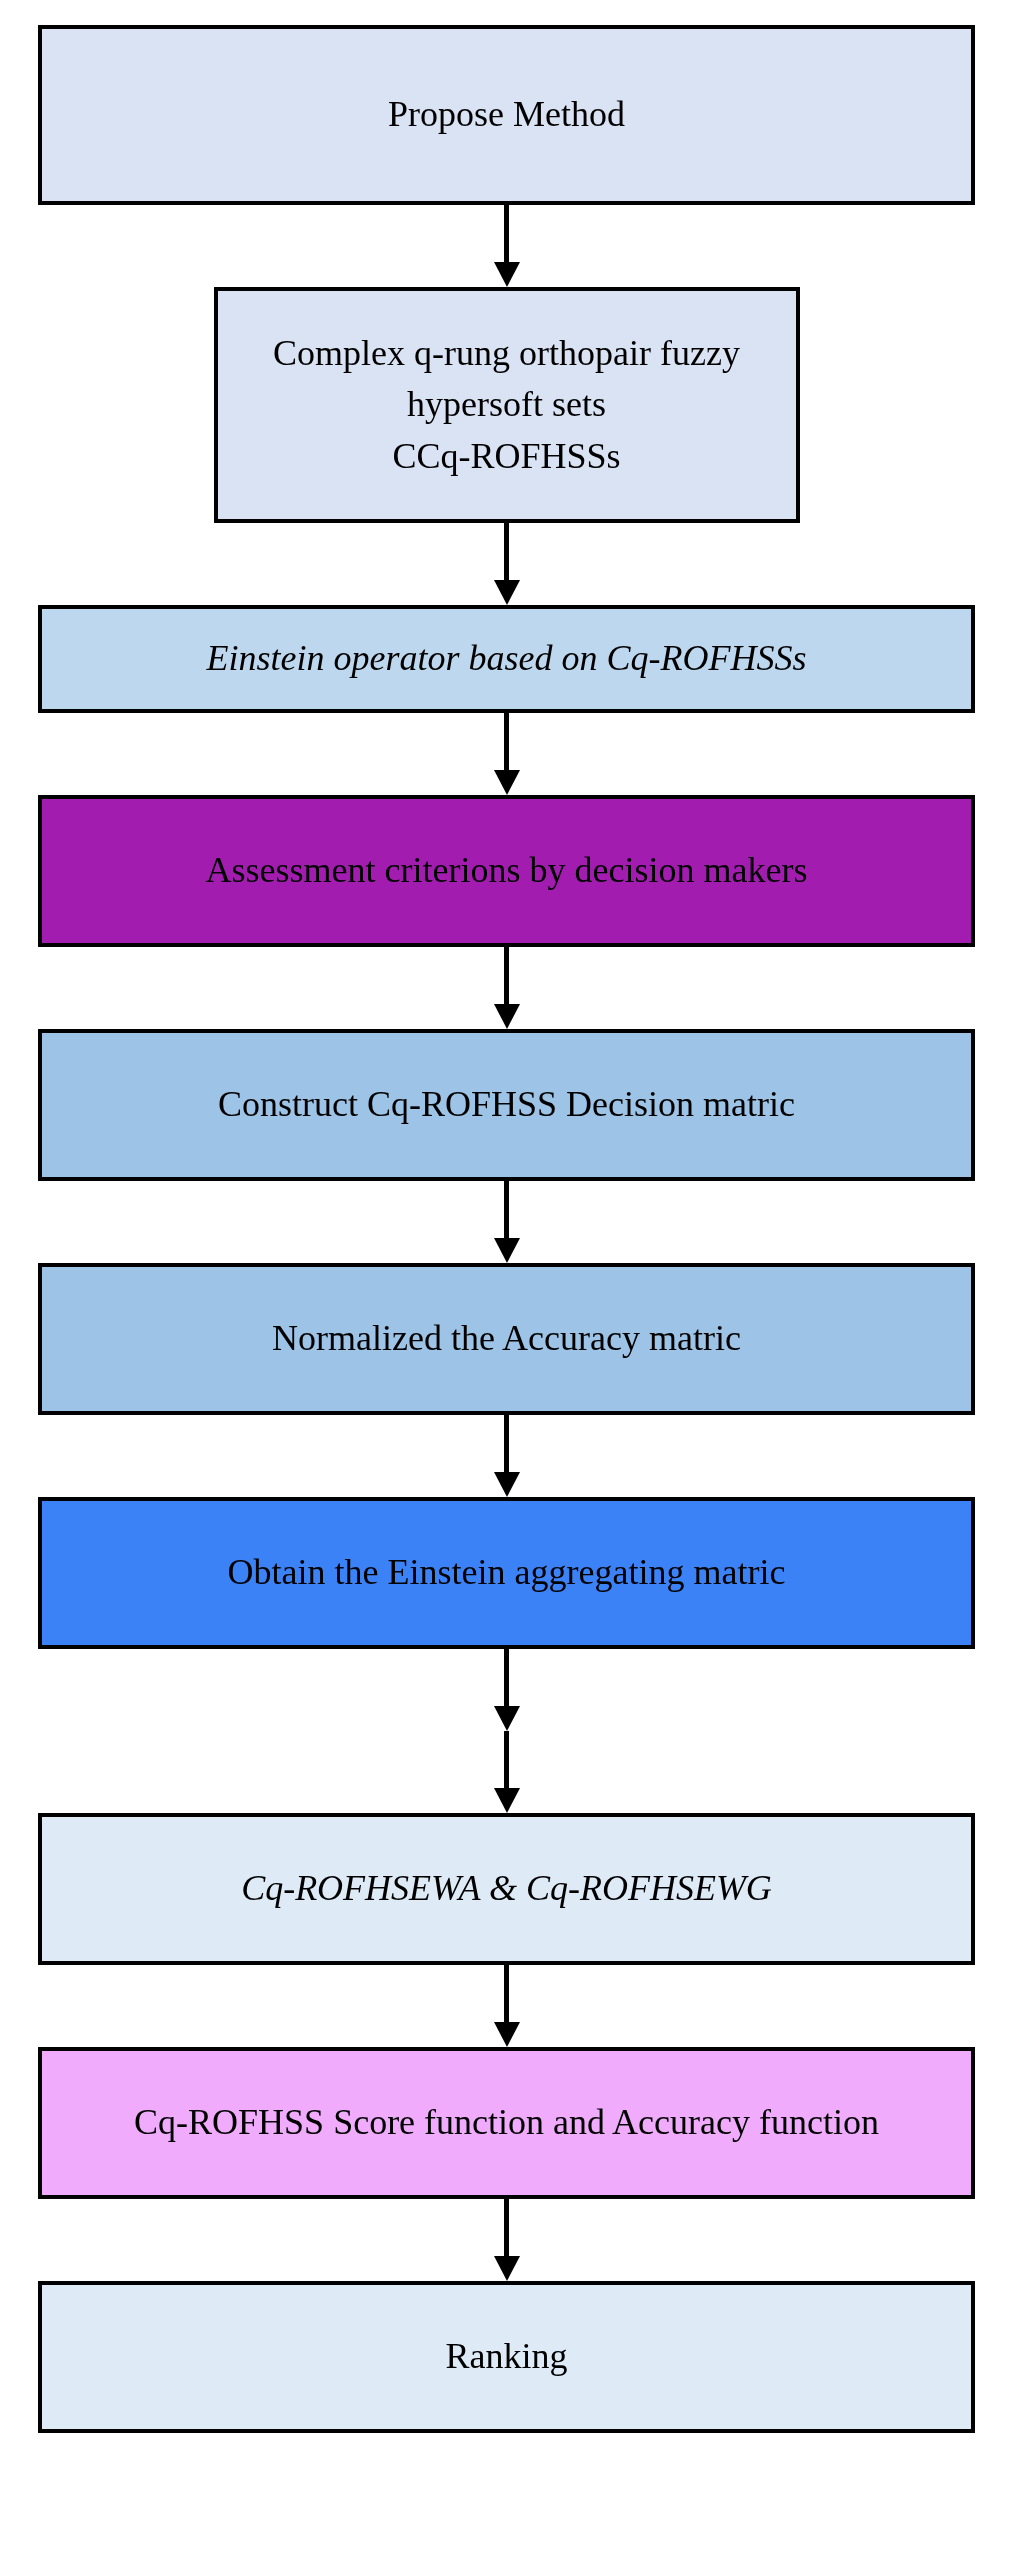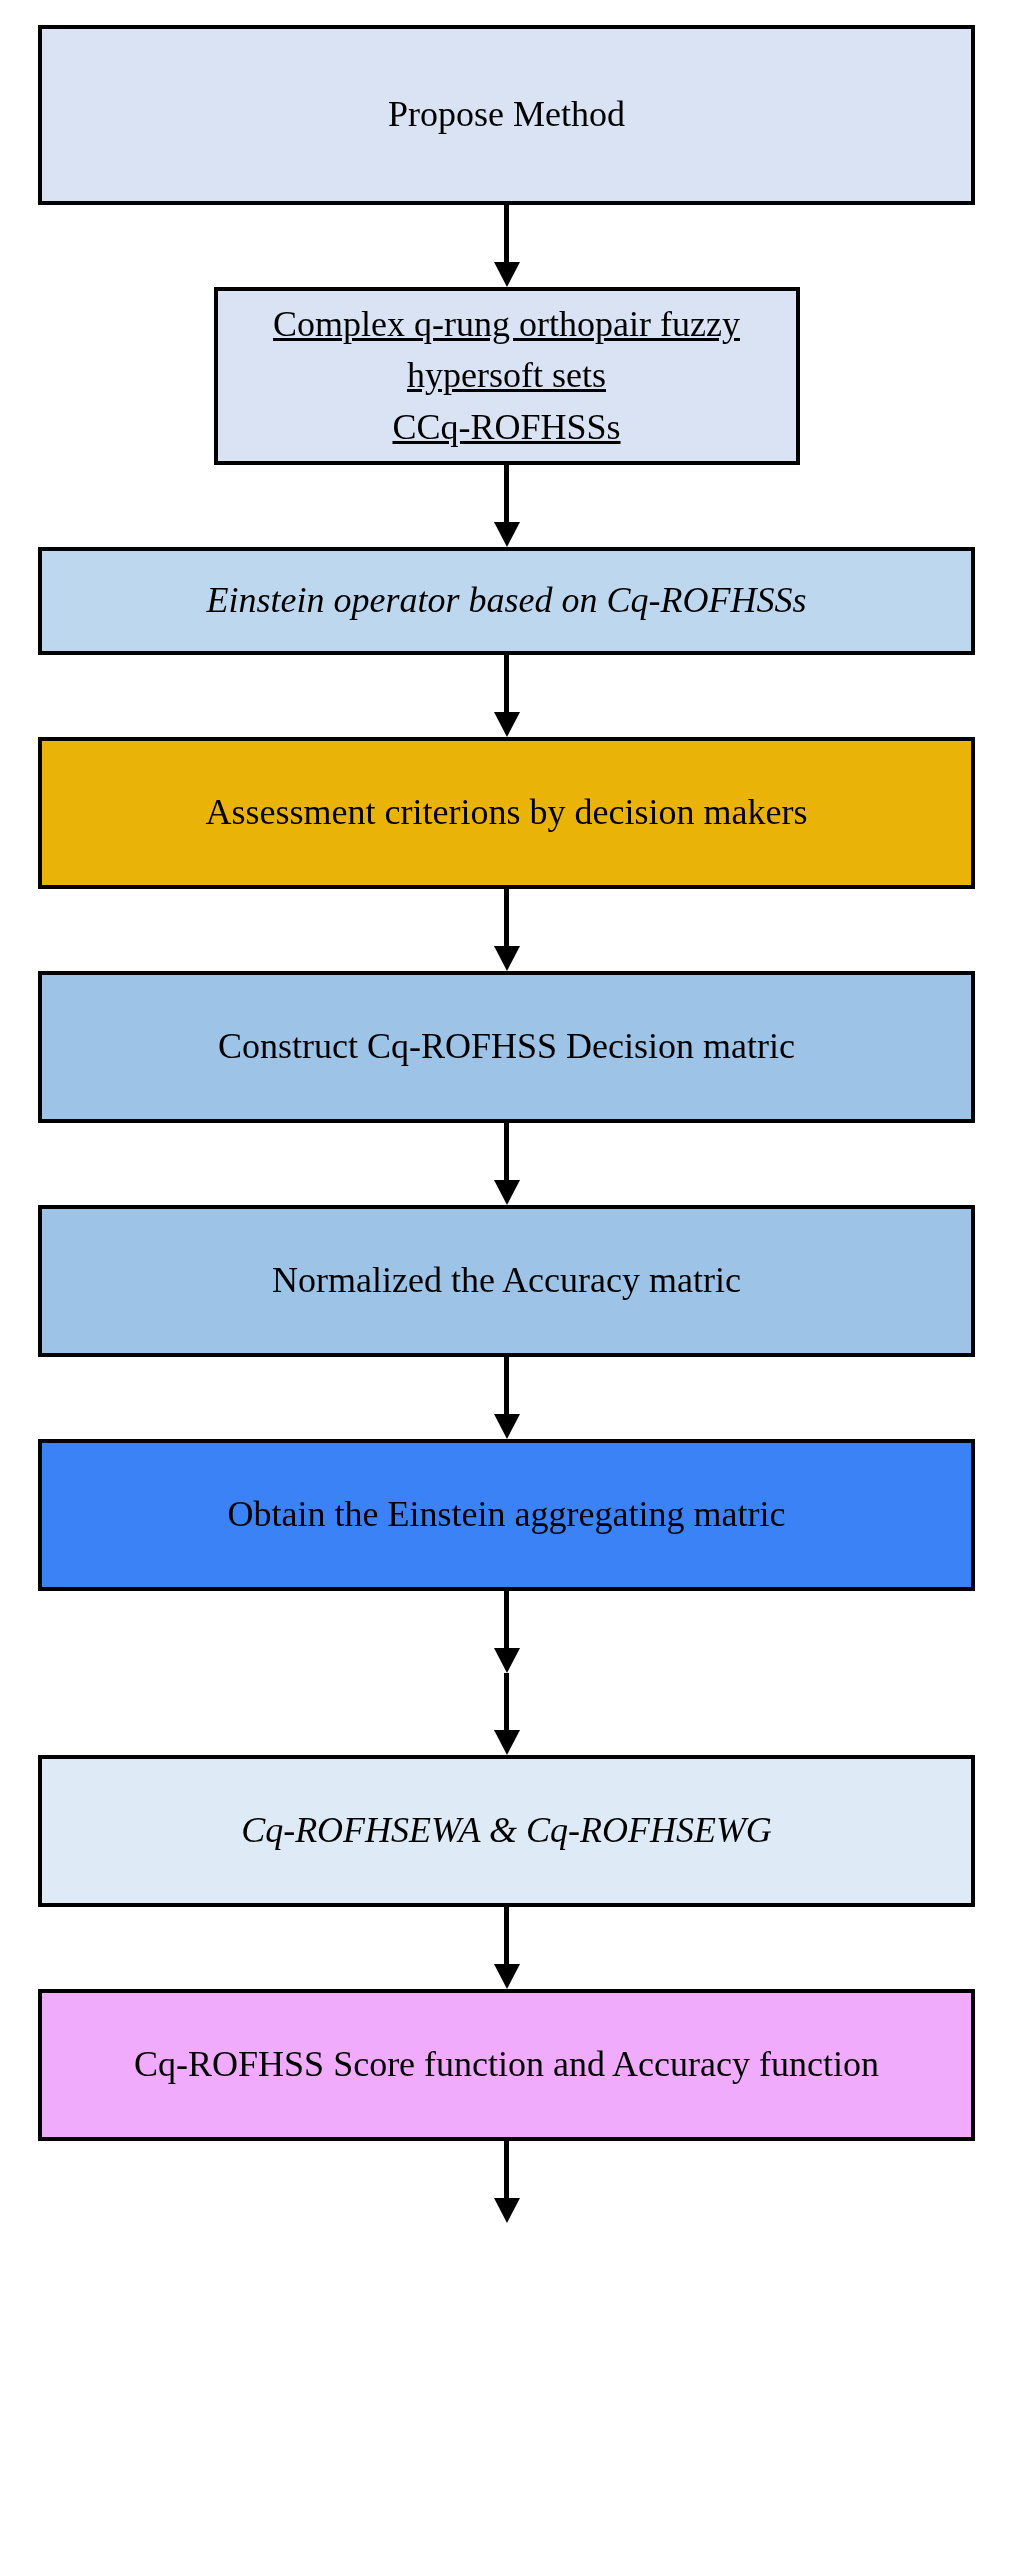--- a/index.html
+++ b/index.html
@@ -28,21 +28,21 @@
     border: 4.6px solid var(--border-color, #000);
     display: flex;
     align-items: center;
     justify-content: center;
     text-align: center;
     font-size: 36px;
     line-height: 1.42;
   }
   .node-label { white-space: pre-line; }
   .node.tall    { height: 180px; }
-  .node.narrow  { height: 178px; width: 586px; text-decoration: underline; }
+  .node.narrow  { height: 236px; width: 586px; }
   .node.short   { height: 108px; }
   .node.regular { height: 152px; }
   .arrow {
     display: flex;
     flex-direction: column;
     align-items: center;
     height: 82px;
     flex-shrink: 0;
   }
   .arrow-shaft {
@@ -86,21 +86,21 @@
 
   <div class="node short" style="background: rgb(189, 215, 238); font-style: italic;">
     <span class="node-label">Einstein operator based on Cq-ROFHSSs</span>
   </div>
 
   <div class="arrow">
     <div class="arrow-shaft"></div>
     <div class="arrow-head"></div>
   </div>
 
-  <div class="node regular" style="background: #eab308; text-align: right;">
+  <div class="node regular" style="background: #a21caf; text-align: right;">
     <span class="node-label">Assessment criterions by decision makers</span>
   </div>
 
   <div class="arrow">
     <div class="arrow-shaft"></div>
     <div class="arrow-head"></div>
   </div>
 
   <div class="node regular" style="background: rgb(157, 195, 230);">
     <span class="node-label">Construct  Cq-ROFHSS Decision matric</span>
@@ -146,15 +146,18 @@
 
   <div class="node regular" style="background: #f0abfc;">
     <span class="node-label">Cq-ROFHSS Score function and Accuracy function</span>
   </div>
 
   <div class="arrow">
     <div class="arrow-shaft"></div>
     <div class="arrow-head"></div>
   </div>
 
+  <div class="node regular" style="background: rgb(222, 235, 247);">
+    <span class="node-label">Ranking</span>
+  </div>
 </div>
 </div>
 
 
 </body></html>

